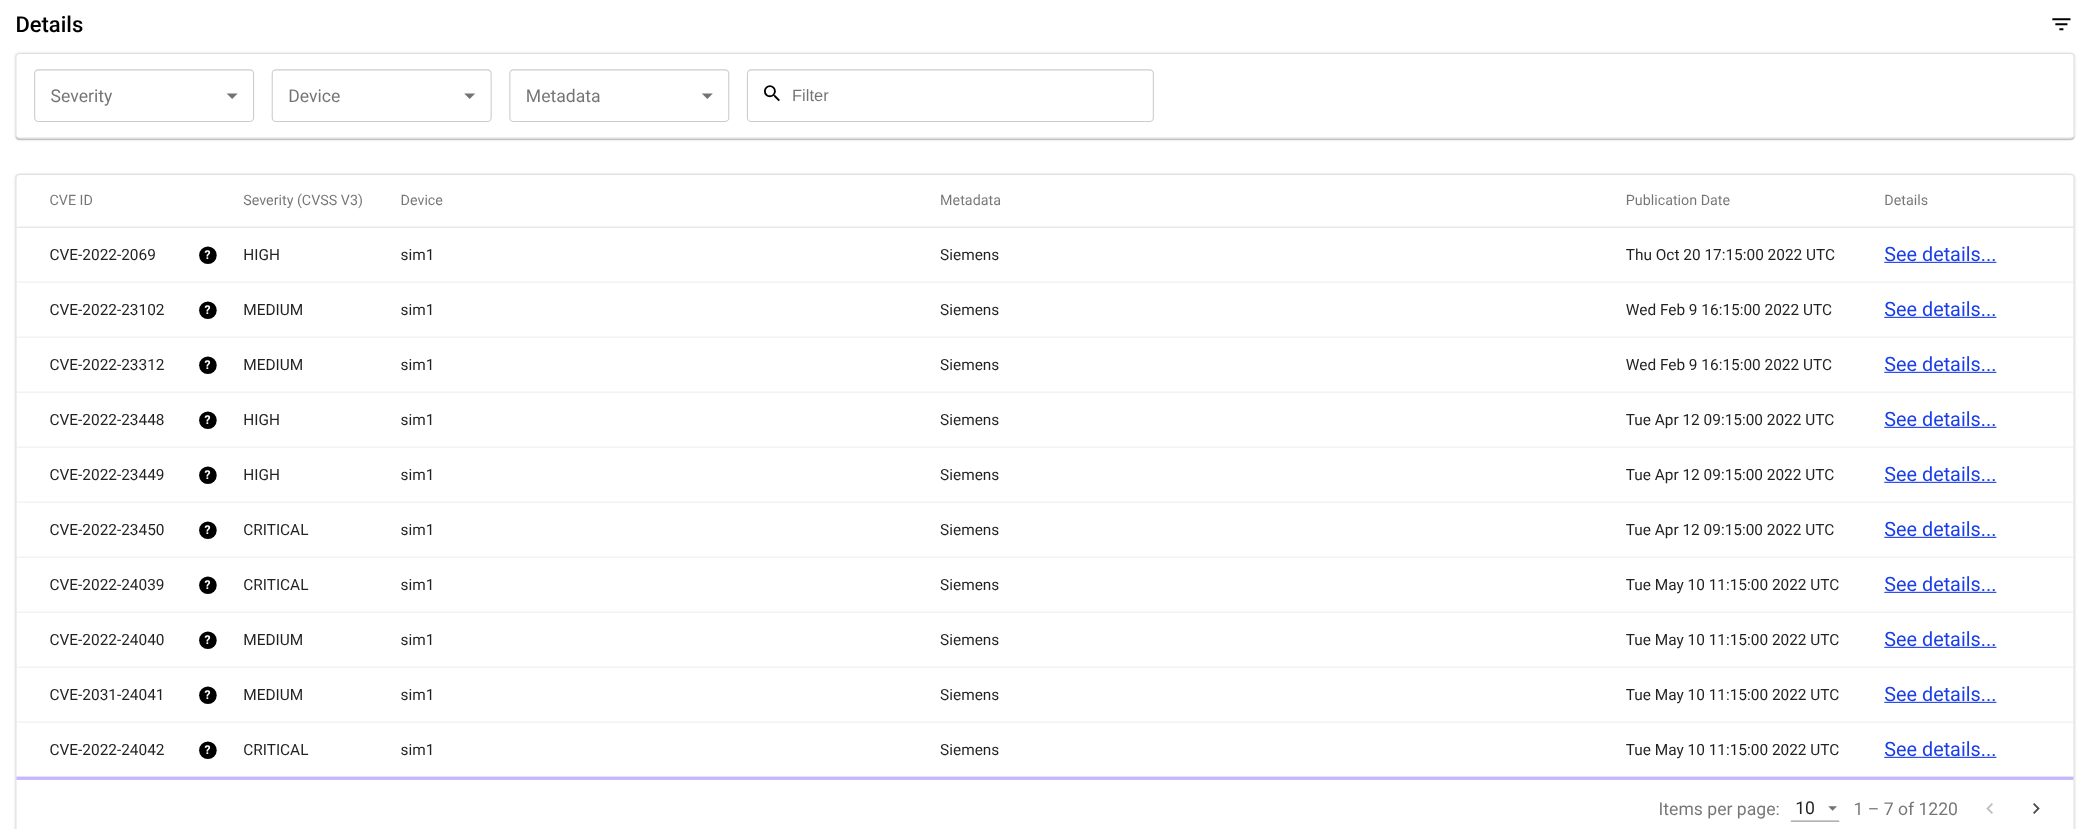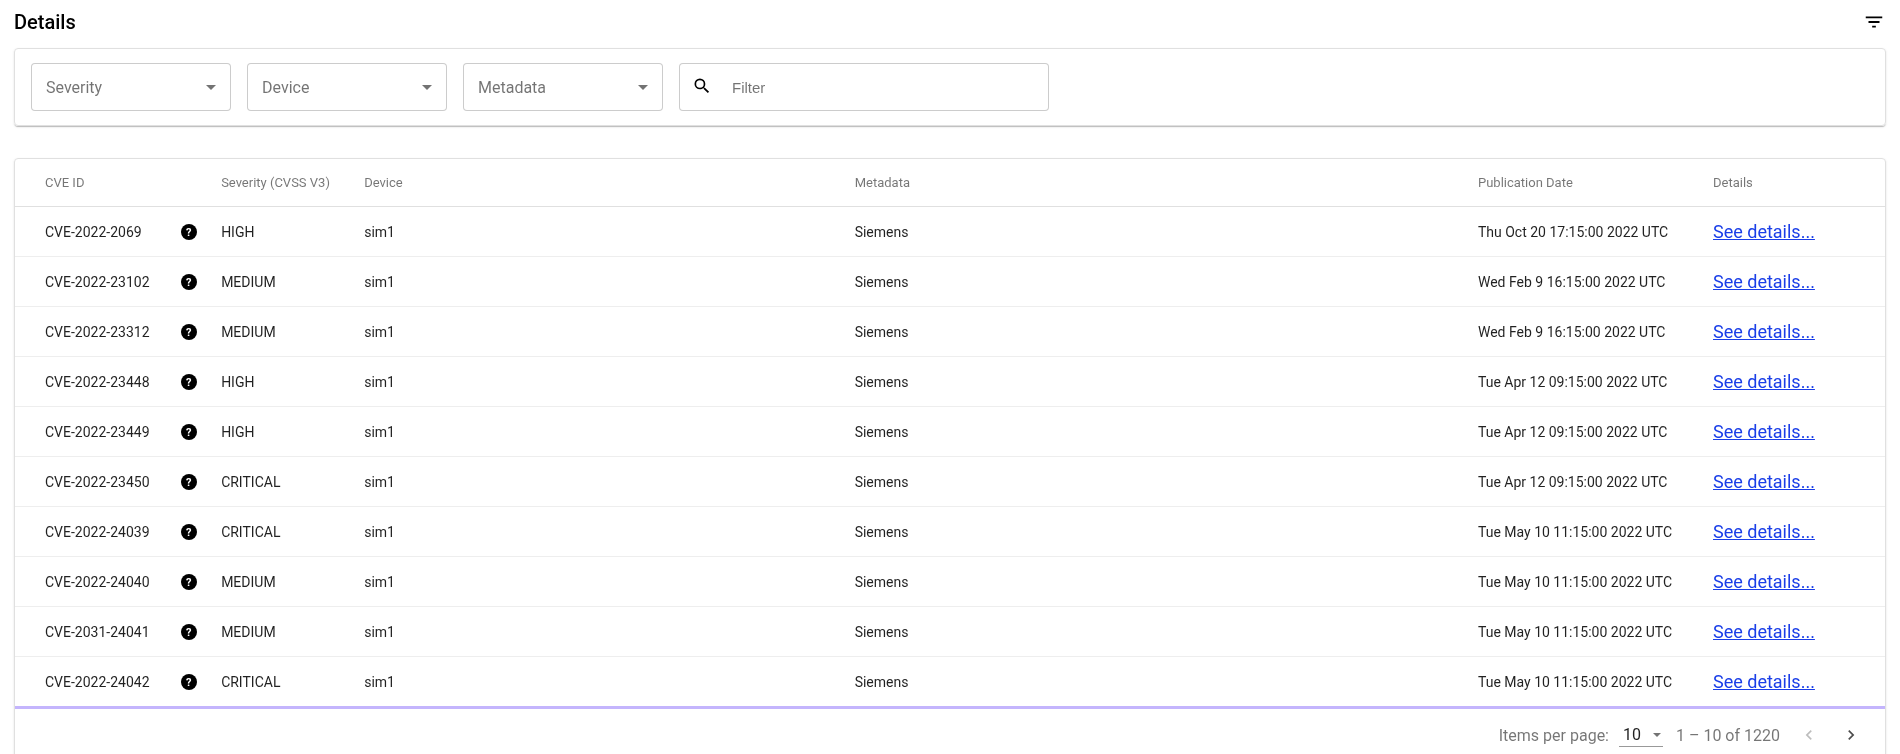--- a/index.html
+++ b/index.html
@@ -62,21 +62,21 @@
   }
 
   .search-box {
     height: 48px;
     width: 370px;
     border: 1px solid rgba(0,0,0,0.20);
     border-radius: 4px;
     display: flex;
     align-items: center;
     padding: 0 12px;
-    gap: 20px;
+    gap: 8px;
     background: #fff;
   }
   .search-box svg { width: 20px; height: 20px; fill: #000; }
   .search-box input {
     border: none; outline: none;
     font-size: 15px;
     flex: 1;
     color: rgba(0,0,0,0.87);
   }
   .search-box input::placeholder { color: rgba(0,0,0,0.55); }
@@ -310,21 +310,21 @@
   </table>
 
   <div class="paginator">
     <div class="ipp">
       <span>Items per page:</span>
       <div class="ipp-select">
         <span>10</span>
         <span class="caret"></span>
       </div>
     </div>
-    <div class="range-label">1 – 10 of 1220</div>
+    <div class="range-label">1 – 7 of 1220</div>
     <div class="nav-btns">
       <div id="prev-btn" class="nav-btn disabled">
         <svg viewBox="0 0 24 24">
             <path d="M15.41 7.41L14 6l-6 6 6 6 1.41-1.41L10.83 12z"></path>
           </svg>
       </div>
       <div id="next-btn" class="nav-btn">
         <svg viewBox="0 0 24 24">
             <path d="M8.59 16.59L10 18l6-6-6-6-1.41 1.41L13.17 12z"></path>
           </svg>

